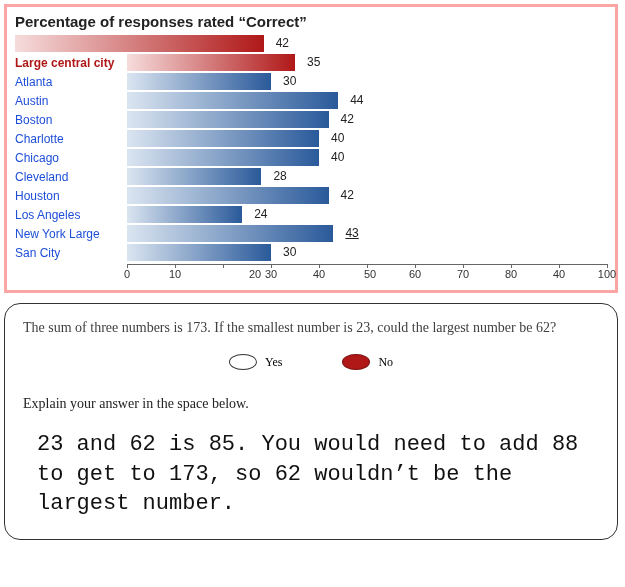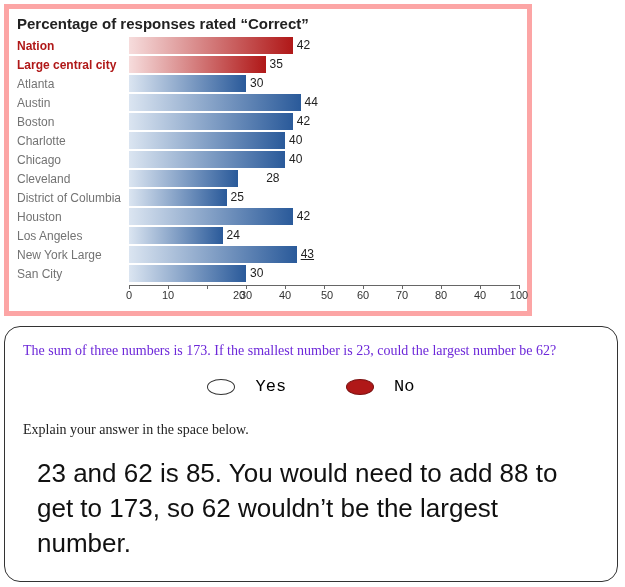--- a/index.html
+++ b/index.html
@@ -4,23 +4,23 @@
 <style>
   * { box-sizing: border-box; margin: 0; padding: 0; }
   body {
     font-family: Arial, Helvetica, sans-serif;
     width: 625px;
     height: 587px;
     background: #fff;
     overflow: hidden;
   }
   .chart-box {
-    border: 5px solid #fca5a5;
+    border: 3px solid #fca5a5;
     margin: 4px;
-    width: 528px;
+    width: 614px;
     background: #fff;
   }
   .chart-title {
     font-weight: bold;
     font-size: 15px;
     padding: 6px 8px 4px 8px;
     color: #222;
   }
   .chart-body {
     position: relative;
@@ -31,21 +31,21 @@
   }
   .row {
     display: flex;
     align-items: center;
     height: 19px;
     position: relative;
   }
   .row-label {
     width: 112px;
     font-size: 12px;
-    color: #737373;
+    color: #1d4ed8;
     white-space: nowrap;
     padding-right: 4px;
   }
   .row-label.em {
     font-weight: bold;
     color: #b01818;
   }
   .bar-track {
     position: relative;
     flex: 1;
@@ -63,21 +63,21 @@
   }
   .bar.blue {
     background: linear-gradient(90deg, #dbe5f1 0%, #2a5a9a 100%);
   }
   .val {
     position: absolute;
     top: 0;
     font-size: 12px;
     color: #222;
     line-height: 19px;
-    padding-left: 4px;
+    padding-left: 12px;
   }
   .axis {
     position: relative;
     display: flex;
     margin-top: 2px;
   }
   .axis-spacer { width: 112px; }
   .axis-line-area {
     position: relative;
     flex: 1;
@@ -106,69 +106,67 @@
   .q-panel {
     margin: 10px 4px 4px 4px;
     width: 614px;
     border: 1.5px solid #333;
     border-radius: 16px;
     padding: 16px 18px 14px 18px;
     font-family: Georgia, 'Times New Roman', serif;
   }
   .q-text {
     font-size: 14px;
-    color: #6d28d9;
+    color: #404040;
     margin-bottom: 18px;
   }
   .choices {
     display: flex;
     justify-content: center;
     gap: 60px;
     margin-bottom: 26px;
   }
   .choice {
     display: flex;
     align-items: center;
-    gap: 20px;
-    font-size: 17px;
-    font-family: Liberation Mono, monospace;
+    gap: 8px;
+    font-size: 12px;
   }
   .oval {
     width: 28px;
     height: 16px;
     border: 1.5px solid #333;
     border-radius: 50%;
     display: inline-block;
   }
   .oval.filled {
     background: #b01818;
     border-color: #7a0f0f;
   }
   .explain-prompt {
     font-size: 14px;
     color: #222;
     margin-bottom: 18px;
   }
   .handwriting {
-    font-family: Liberation Sans, sans-serif;
-    font-size: 26px;
+    font-family: Liberation Mono, monospace;
+    font-size: 22px;
     line-height: 1.35;
     color: #111;
     padding: 0 6px 6px 14px;
   }
 </style>
 </head>
 <body>
 
 <div class="chart-box">
   <div class="chart-title">Percentage of responses rated “Correct”</div>
   <div class="chart-body">
     <div class="chart-rows" id="chart-rows">
         <div class="row">
-          <div class="row-label em">Nation</div>
           <div class="bar-track">
             <div class="bar red" style="width: 42%;"></div>
             <div class="val" style="left: 42%;">42</div>
           </div>
         </div>
         <div class="row">
           <div class="row-label em">Large central city</div>
           <div class="bar-track">
             <div class="bar red" style="width: 35%;"></div>
             <div class="val" style="left: 35%;">35</div>
@@ -206,28 +204,21 @@
           <div class="row-label">Chicago</div>
           <div class="bar-track">
             <div class="bar blue" style="width: 40%;"></div>
             <div class="val" style="left: 40%;">40</div>
           </div>
         </div>
         <div class="row">
           <div class="row-label">Cleveland</div>
           <div class="bar-track">
             <div class="bar blue" style="width: 28%;"></div>
-            <div class="val" style="left: 28%; margin-left: 24px;">28</div>
-          </div>
-        </div>
-        <div class="row">
-          <div class="row-label">District of Columbia</div>
-          <div class="bar-track">
-            <div class="bar blue" style="width: 25%;"></div>
-            <div class="val" style="left: 25%;">25</div>
+            <div class="val" style="left: 28%;">28</div>
           </div>
         </div>
         <div class="row">
           <div class="row-label">Houston</div>
           <div class="bar-track">
             <div class="bar blue" style="width: 42%;"></div>
             <div class="val" style="left: 42%;">42</div>
           </div>
         </div>
         <div class="row">

